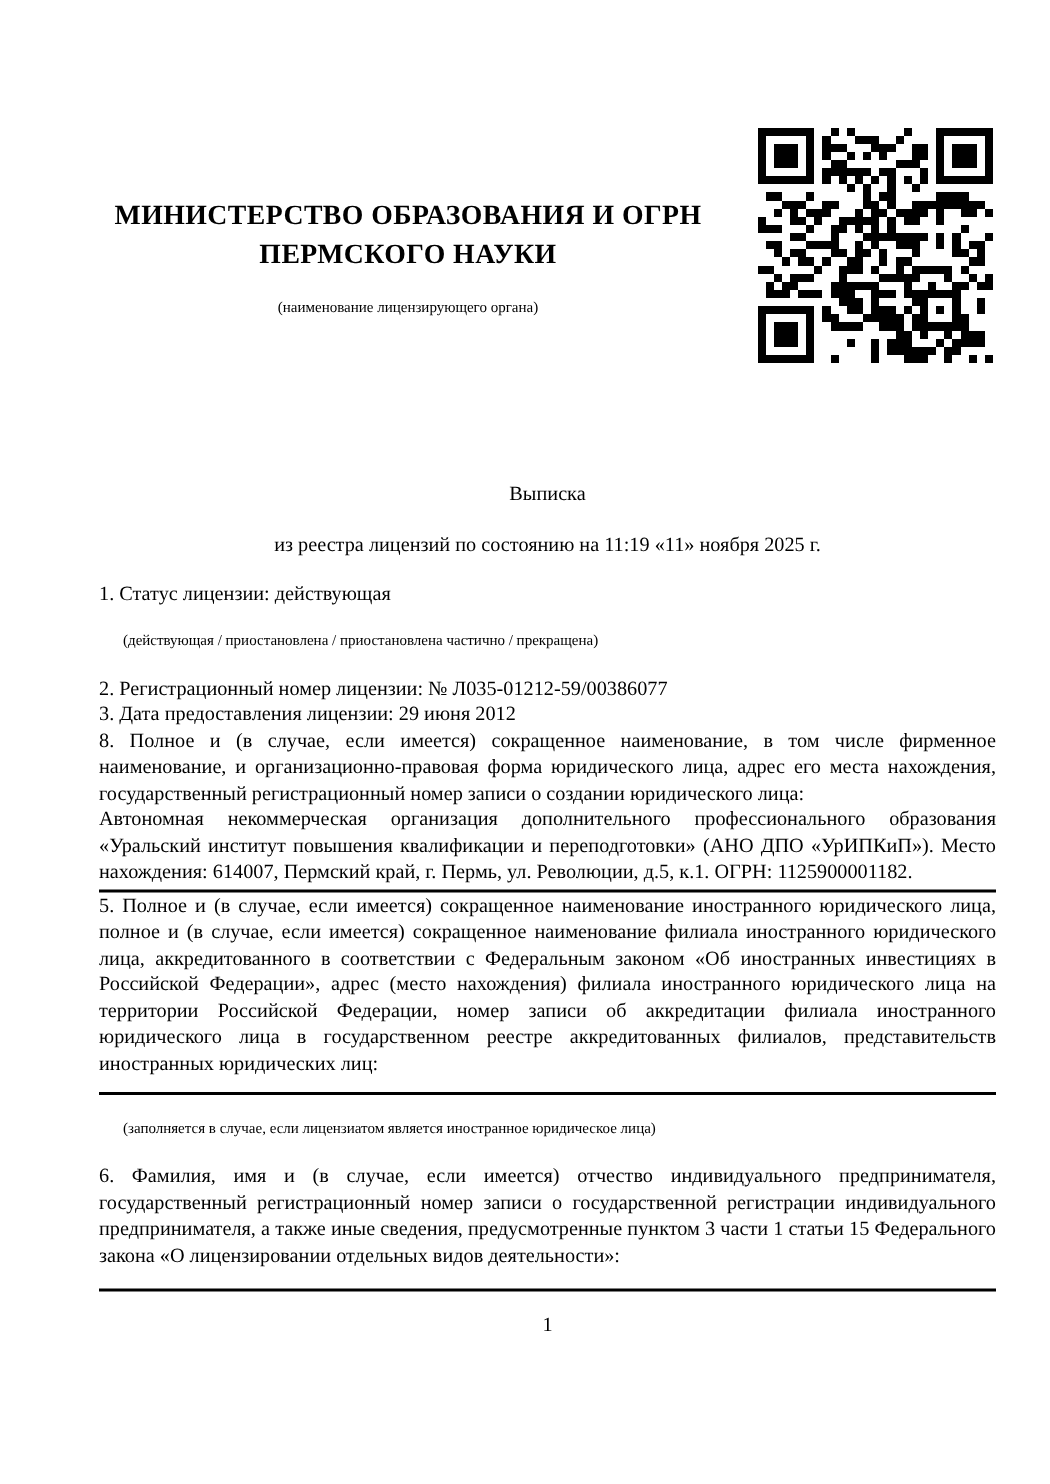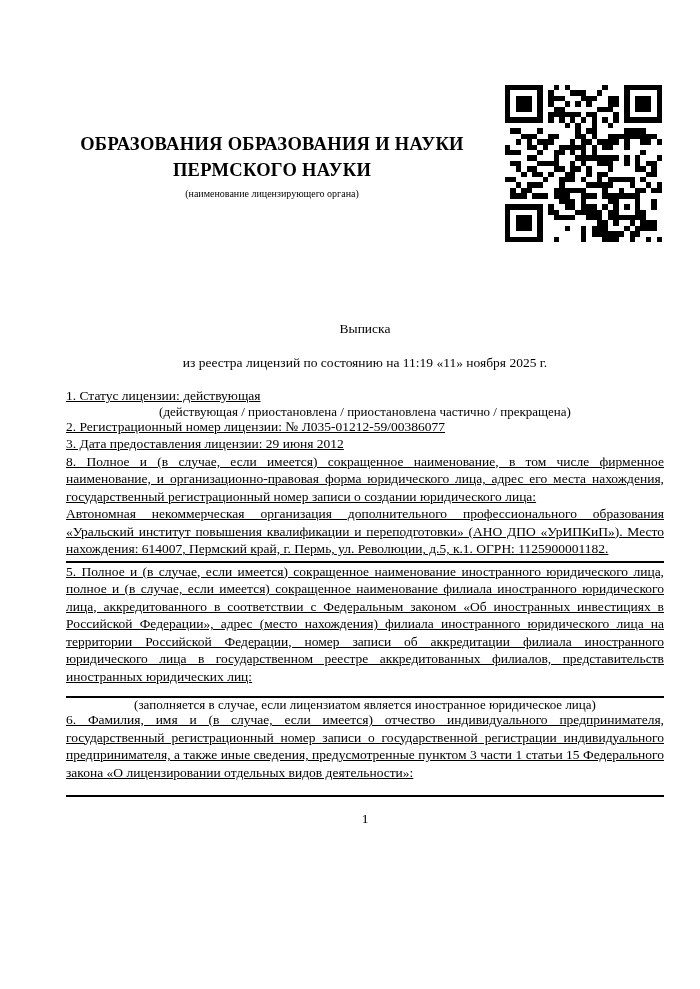--- a/index.html
+++ b/index.html
@@ -4,27 +4,27 @@
 <style>
   html,body{margin:0;padding:0;background:#ffffff;}
   .page{
     position:relative;width:700px;height:989px;background:#ffffff;color:#000000;
     font-family:"Liberation Serif","DejaVu Serif",serif;overflow:hidden;
   }
   .qr{position:absolute;left:505px;top:85px;width:157px;height:157px;}
   .qr svg{display:block;width:100%;height:100%;}
   .header{position:absolute;left:47px;top:131px;width:450px;text-align:center;}
   .h-line{font-weight:700;font-size:18.5px;line-height:26px;letter-spacing:0.3px;}
-  .h-caption{font-size:10px;line-height:14px;margin-top:4px;}
+  .h-caption{font-size:10px;line-height:14px;margin-top:16px;}
   .content{position:absolute;left:66px;top:304px;width:598px;font-size:13.5px;line-height:17.5px;}
   .doc-title{text-align:center;}
   .doc-title div{margin:16px;}
-  p.item{margin:0;text-decoration:underline;}
+  p.item{margin:0;}
   .just{text-align:justify;}
-  .cap{font-size:13px;line-height:13px;text-align:center;margin:0;}
+  .cap{font-size:10px;line-height:13px;text-align:left;margin:16px;}
   .rule{height:0;border-top:2px solid #000;}
   .mt30{margin-top:30px}.mt17{margin-top:17px}.mt18{margin-top:18px}
   .mt16{margin-top:16px}.mt3{margin-top:3px}.mt11{margin-top:11px}
   .mt14{margin-top:14px}.mt25{margin-top:25px}
   .page-number{text-align:center;margin-top:13px;}
 </style>
 </head>
 <body>
 
 <div class="page">
@@ -434,21 +434,21 @@
           <rect x="19" y="28" width="1" height="1"></rect>
           <rect x="20" y="28" width="1" height="1"></rect>
           <rect x="23" y="28" width="1" height="1"></rect>
           <rect x="26" y="28" width="1" height="1"></rect>
           <rect x="28" y="28" width="1" height="1"></rect>
         </g>
       </svg>
   </div>
 
   <div class="header">
-    <div class="h-line">ОБРАЗОВАНИЯ ОБРАЗОВАНИЯ И НАУКИ</div>
+    <div class="h-line">МИНИСТЕРСТВО ОБРАЗОВАНИЯ И ОГРН</div>
     <div class="h-line">ПЕРМСКОГО НАУКИ</div>
     <div class="h-caption">(наименование лицензирующего органа)</div>
   </div>
 
   <div class="content">
 
     <div class="doc-title">
       <div>Выписка</div>
       <div>из реестра лицензий по состоянию на 11:19 «11» ноября 2025 г.</div>
     </div>

